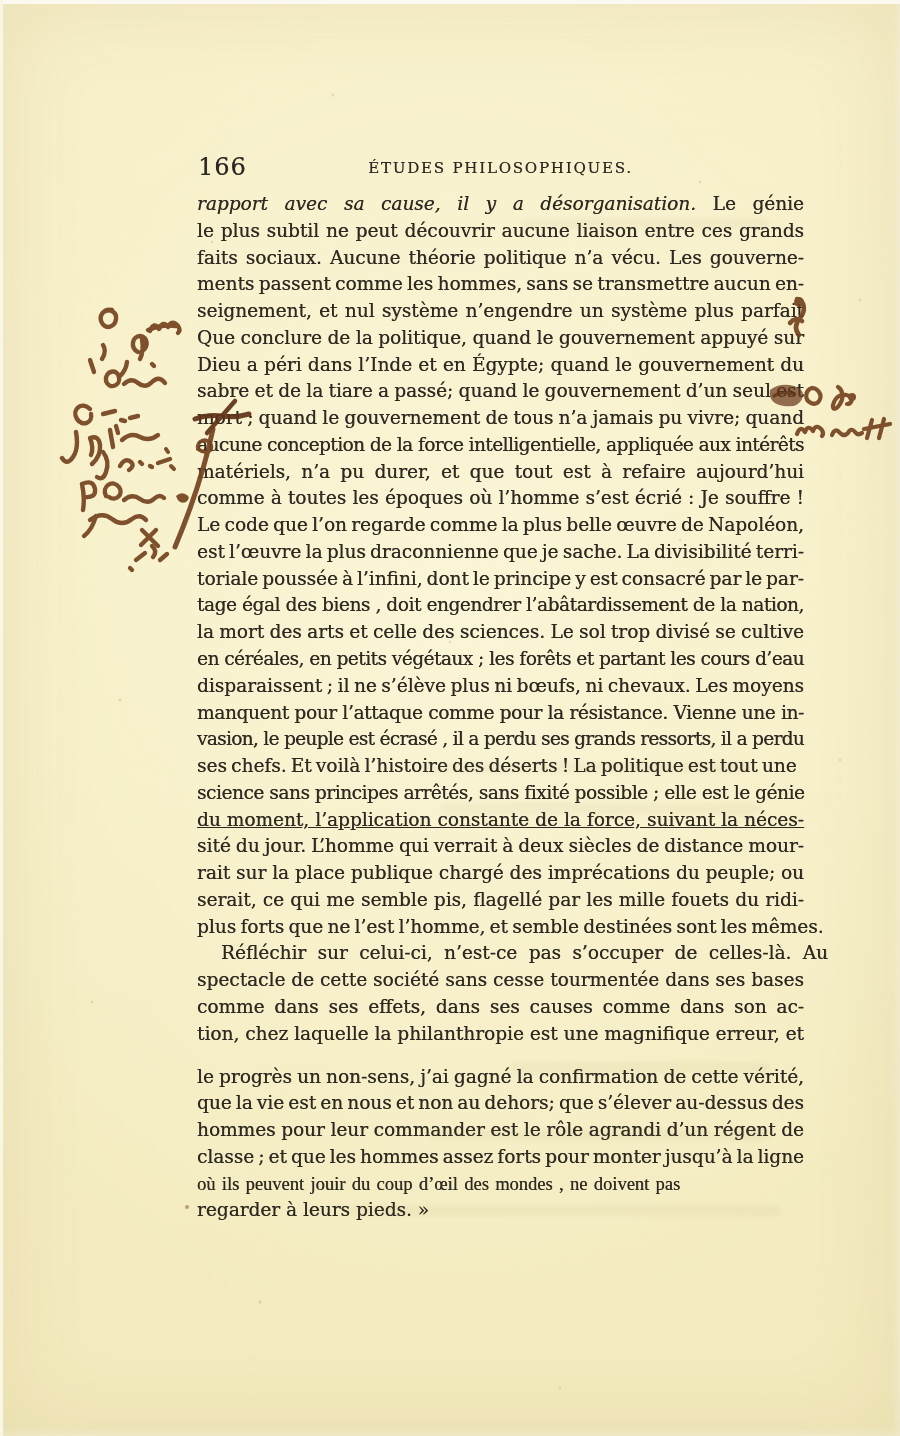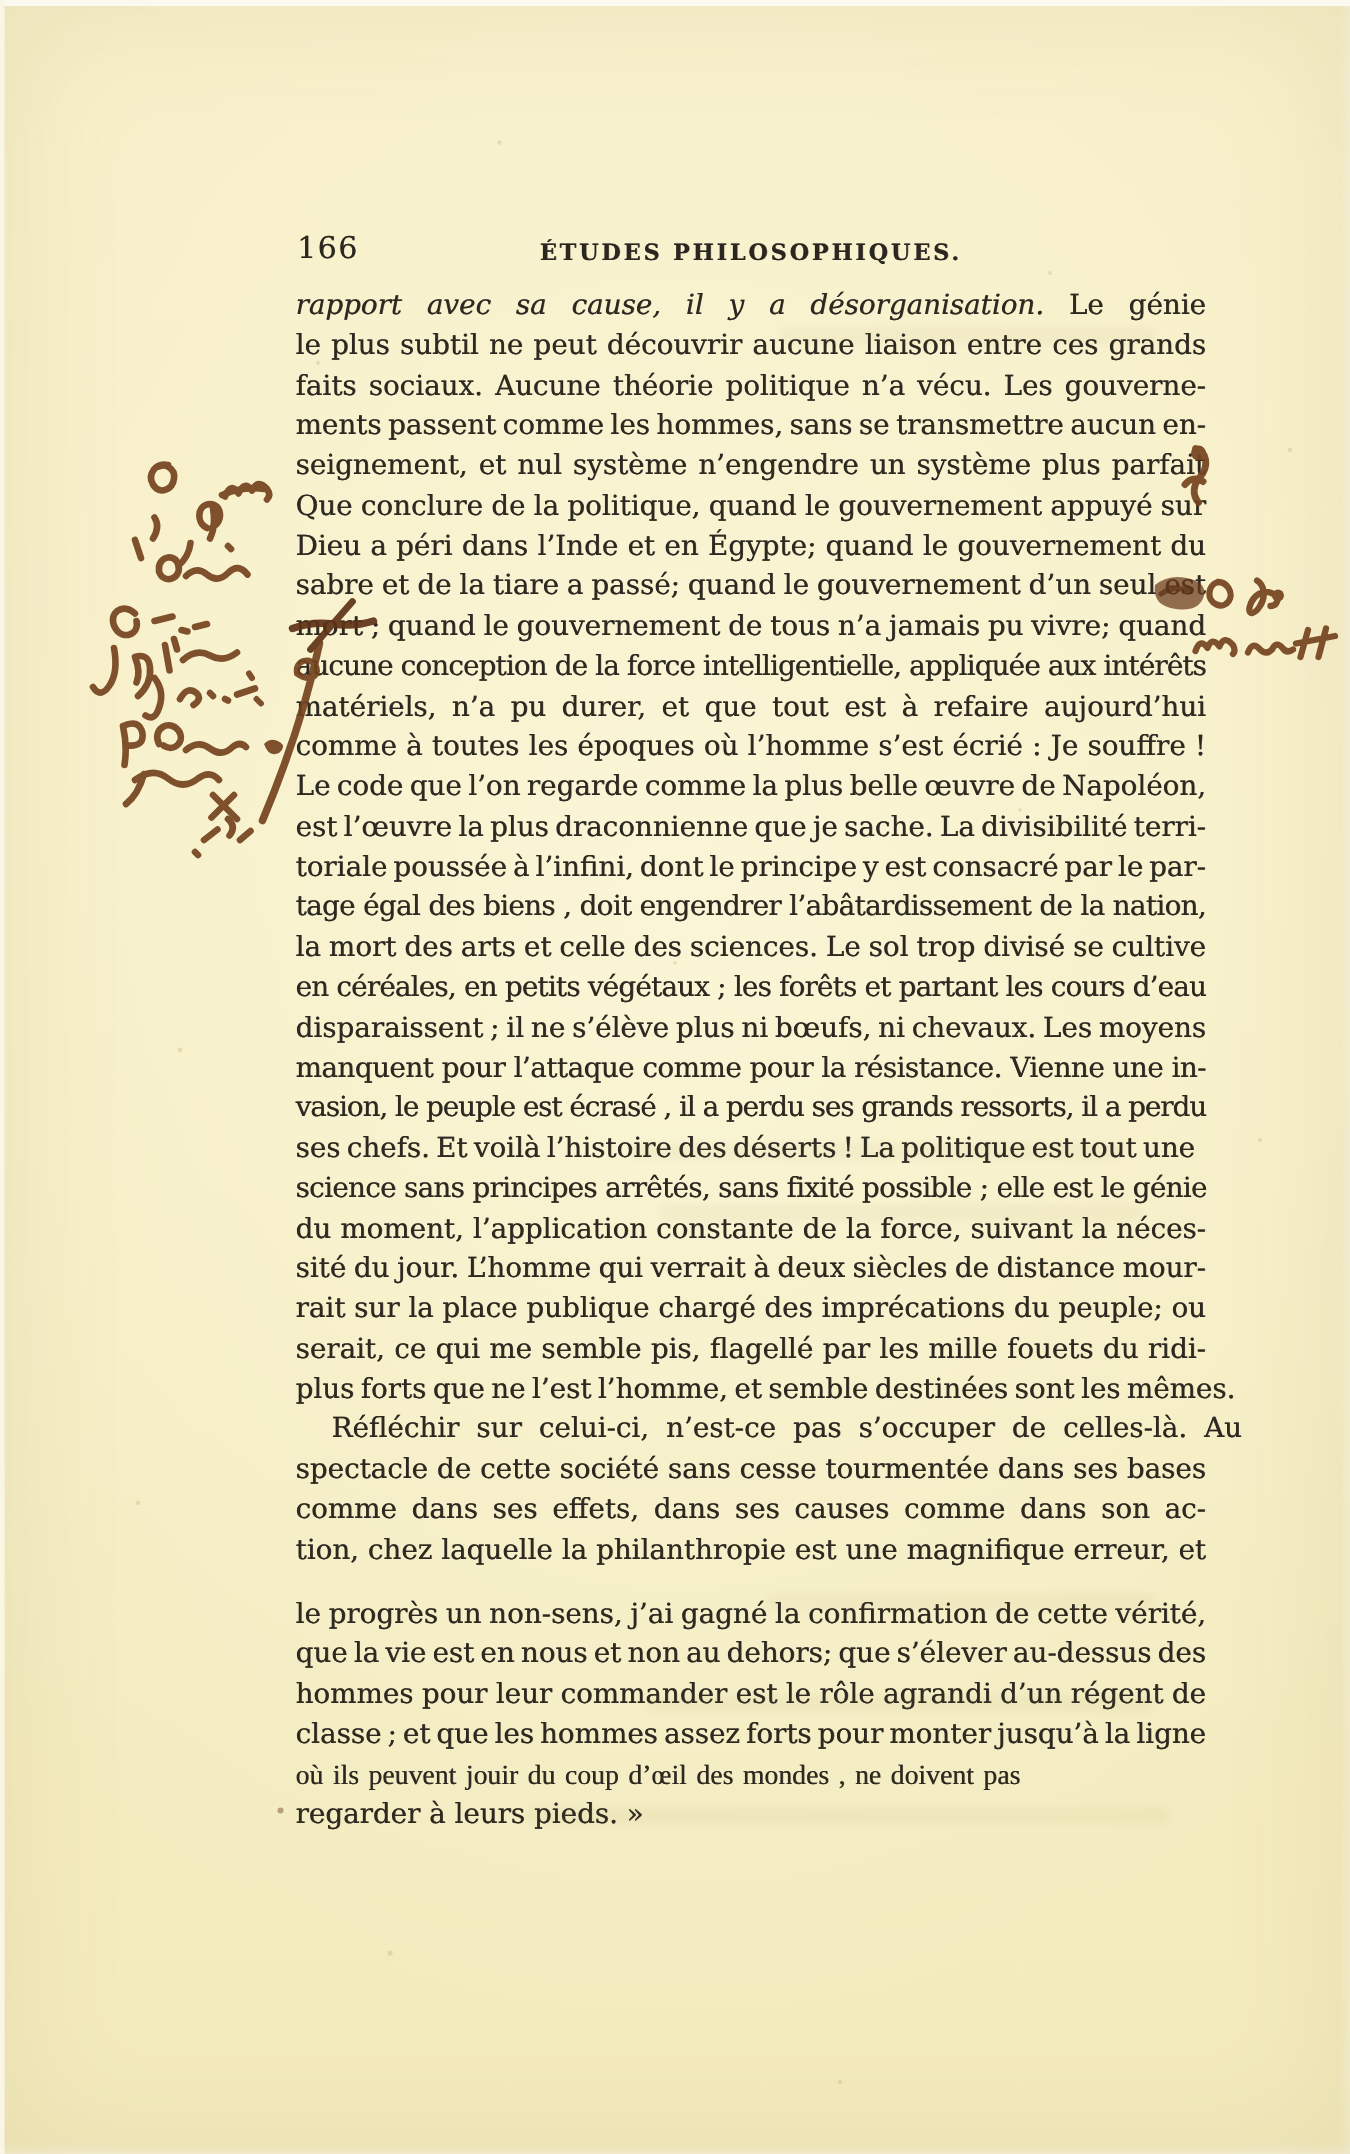--- a/index.html
+++ b/index.html
@@ -8,26 +8,26 @@
     background:
       radial-gradient(ellipse 120% 90% at 50% 42%, rgba(255,252,230,.55) 0%, rgba(244,236,195,0) 60%),
       linear-gradient(180deg,#f7efc8 0%, #f5edc3 45%, #f3eabd 100%);
     box-shadow: inset 0 0 90px rgba(130,100,40,.10), inset -2px -2px 8px rgba(255,255,250,.5);
     font-family:"DejaVu Serif", serif;
   }
   .page::before{content:'';position:absolute;left:0;top:0;width:100%;height:4px;background:#fcfaf0;z-index:5;}
   .page::after{content:'';position:absolute;left:0;top:0;width:3px;height:100%;background:#faf6e6;z-index:5;}
 
   .page-number{
-    position:absolute; left:198px; top:153px; font-size:20px; color:#2b2720;
+    position:absolute; left:198px; top:153px; font-size:24px; color:#2b2720;
     letter-spacing:1px; text-shadow:.3px 0 rgba(43,39,32,.7);
   }
   .running-title{
     position:absolute; left:197px; top:159px; width:607px; text-align:center;
-    font-size:15px; font-weight:700; letter-spacing:1.8px; color:#2b2720;
+    font-size:15px; font-weight:400; letter-spacing:1.8px; color:#2b2720;
     text-shadow:.3px 0 rgba(43,39,32,.6);
   }
 
   .text-block{position:absolute; left:197px; top:191px; width:607px; color:#2d2921;}
   .line{
     height:26.78px; line-height:26.78px; white-space:nowrap;
     font-size:18.5px; text-shadow:.3px 0 rgba(45,41,33,.75);
   }
   .line .it{font-style:italic;}
   .line .struck{position:relative;}
@@ -61,21 +61,21 @@
       <div class="line" style="word-spacing: -1.68281px;"><span>est l’œuvre la plus draconnienne que je sache. La divisibilité terri-</span></div>
       <div class="line" style="word-spacing: -1.91927px;"><span>toriale poussée à l’infini, dont le principe y est consacré par le par-</span></div>
       <div class="line" style="letter-spacing: -0.426011px;"><span>tage égal des biens , doit engendrer l’abâtardissement de la nation,</span></div>
       <div class="line" style="word-spacing: -0.578125px;"><span>la mort des arts et celle des sciences. Le sol trop divisé se cultive</span></div>
       <div class="line" style="letter-spacing: -0.516505px;"><span>en céréales, en petits végétaux ; les forêts et partant les cours d’eau</span></div>
       <div class="line" style="word-spacing: -1.33239px;"><span>disparaissent ; il ne s’élève plus ni bœufs, ni chevaux. Les moyens</span></div>
       <div class="line" style="letter-spacing: -0.338623px;"><span>manquent pour l’attaque comme pour la résistance. Vienne une in-</span></div>
       <div class="line" style="letter-spacing: -0.682149px;"><span>vasion, le peuple est écrasé , il a perdu ses grands ressorts, il a perdu</span></div>
       <div class="line" style="word-spacing: -1.71484px;"><span>ses chefs. Et voilà l’histoire des déserts ! La politique est tout une</span></div>
       <div class="line" style="letter-spacing: -0.443576px;"><span>science sans principes arrêtés, sans fixité possible ; elle est le génie</span></div>
-      <div class="line" style="word-spacing: 0.147569px;"><span>du moment, l’application constante de la force, suivant la néces-</span></div>
+      <div class="line" style="word-spacing: 0.147569px; text-decoration: underline;"><span>du moment, l’application constante de la force, suivant la néces-</span></div>
       <div class="line" style="word-spacing: -0.850852px;"><span>sité du jour. L’homme qui verrait à deux siècles de distance mour-</span></div>
       <div class="line" style="word-spacing: -0.053125px;"><span>rait sur la place publique chargé des imprécations du peuple; ou</span></div>
       <div class="line" style="word-spacing: 0.334635px;"><span>serait, ce qui me semble pis, flagellé par les mille fouets du ridi-</span></div>
       <div class="line" style="word-spacing: -1.61506px;"><span>plus forts que ne l’est l’homme, et semble destinées sont les mêmes.</span></div>
       <div class="line" style="word-spacing: 5.49023px; margin-left: 24px;"><span>Réfléchir sur celui-ci, n’est-ce pas s’occuper de celles-là. Au</span></div>
       <div class="line" style="word-spacing: 0.0329861px;"><span>spectacle de cette société sans cesse tourmentée dans ses bases</span></div>
       <div class="line" style="word-spacing: 3.9125px;"><span>comme dans ses effets, dans ses causes comme dans son ac-</span></div>
       <div class="line" style="word-spacing: 0.0381944px;"><span>tion, chez laquelle la philanthropie est une magnifique erreur, et</span></div>
       <div class="line" style="word-spacing: -0.740625px; margin-top: 16px;"><span>le progrès un non-sens, j’ai gagné la confirmation de cette vérité,</span></div>
       <div class="line" style="word-spacing: -1.78005px;"><span>que la vie est en nous et non au dehors; que s’élever au-dessus des</span></div>

